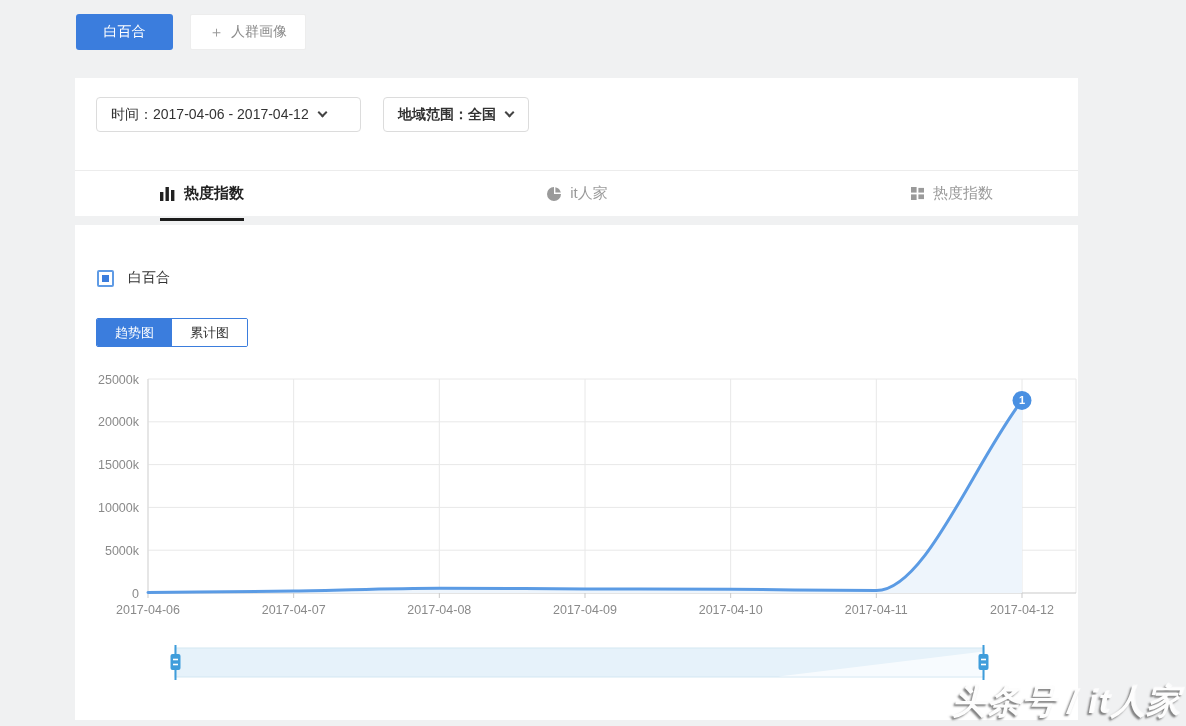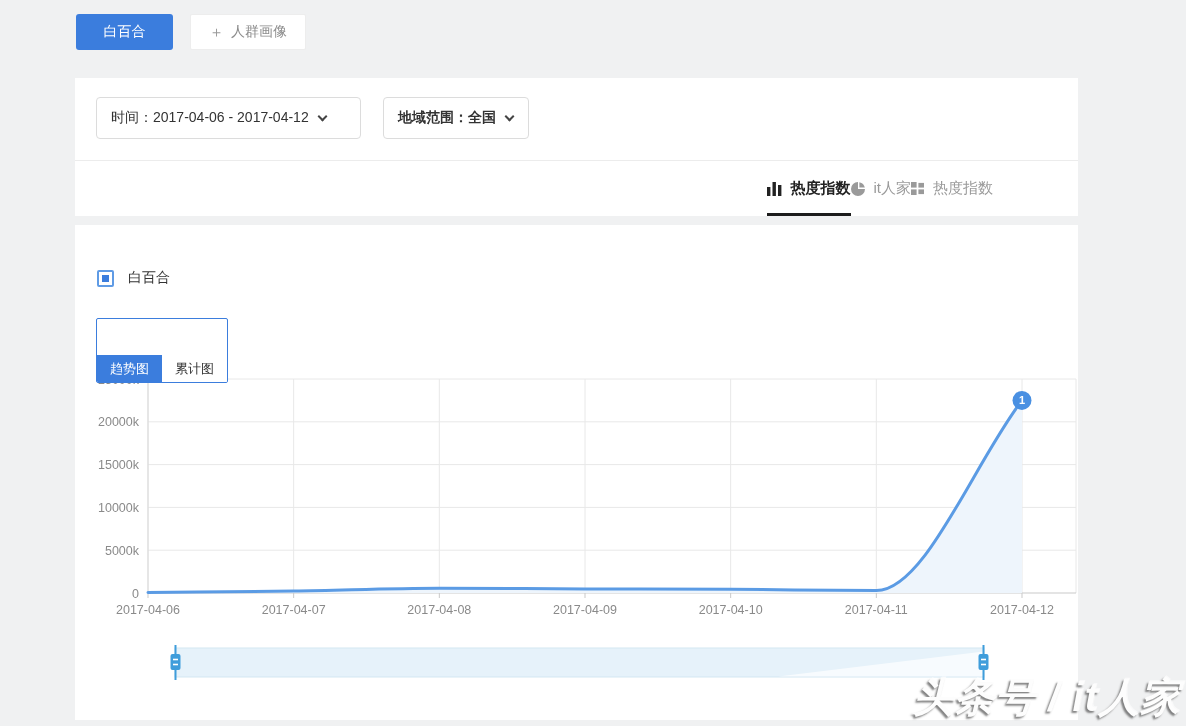--- a/index.html
+++ b/index.html
@@ -14,57 +14,57 @@
   .add-btn { position:absolute; left:190px; top:14px; height:36px; padding:0 18px;
     background:#fff; color:#8c8c8c; border:1px solid #ededed; border-radius:2px;
     font-size:14px; font-family:inherit; cursor:pointer; display:flex; align-items:center; gap:7px; }
   .add-btn .plus { font-size:15px; color:#9a9a9a; }
 
   .card { position:absolute; left:75px; width:1003px; background:#fff; }
   .card-top { top:78px; height:138px; }
   .card-chart { top:225px; height:495px; }
 
   
-  .dropdown { position:absolute; top:19px; height:42px; border:1px solid #dcdcdc;
+  .dropdown { position:absolute; top:19px; height:35px; border:1px solid #dcdcdc;
     border-radius:4px; background:#fff; display:flex; align-items:center;
     padding:8px 14px; gap:10px; font-size:14px; color:#333; cursor:pointer; }
   .dd-time { left:21px; width:265px; }
   .dd-region { left:308px; width:146px;font-weight:bold; }
   .chev { width:7px; height:7px; border-right:2px solid #444; border-bottom:2px solid #444;
     transform:rotate(45deg); margin-top:-4px; flex:none; }
 
   
-  .tabs { position:absolute; left:0; bottom:0; width:100%; height:56px;
-    border-top:1px solid #ececec; display:flex; justify-content:flex-end;
+  .tabs { position:absolute; left:0; bottom:0; width:100%; height:46px;
+    border-top:1px solid #ececec; display:flex; justify-content:space-between;
     align-items:center; padding:12px 85px; }
   .tab { position:relative; display:flex; align-items:center; gap:9px; height:55px;
     font-size:15px; color:#9a9a9a; cursor:pointer; }
   .tab .ticon { fill:#9a9a9a; }
   .tab.active { color:#222; font-weight:bold; }
   .tab.active .ticon { fill:#222; }
   .tab.active::after { content:""; position:absolute; left:0; right:0; bottom:0;
     height:3px; background:#1c1c1c; }
 
   
   .legend { position:absolute; left:22px; top:44px; display:flex; align-items:center; gap:14px; }
   .cbx { width:17px; height:17px; border:2px solid #5f9be5; border-radius:2px;
     background:#fff; display:flex; align-items:center; justify-content:center; cursor:pointer; }
   .cbx-in { width:7px; height:7px; background:#3b7ddd; }
   .legend-label { font-size:14px; color:#333; }
 
   .toggle { position:absolute; left:21px; top:93px; display:flex;
     border:1px solid #3b7ddd; border-radius:2px; overflow:hidden; }
-  .tg { width:65px; height:27px; background:#fff; color:#333; border:none;
-    font-size:13px; font-family:Liberation Mono, monospace; cursor:pointer;margin-top:36px; }
+  .tg { width:75px; height:27px; background:#fff; color:#333; border:none;
+    font-size:13px; font-family:Liberation Mono, monospace; cursor:pointer; }
   .tg.active { background:#3b7ddd; color:#fff; }
 
   #chart-svg { position:absolute; left:0; top:0; }
   #chart-svg text { font-family:"Liberation Sans","DejaVu Sans",sans-serif; }
 
-  .watermark { position:absolute; right:5px; bottom:1px; font-size:40px; font-weight:bold;
+  .watermark { position:absolute; right:5px; bottom:1px; font-size:34px; font-weight:bold;
     font-style:italic; color:#fdfdfd; letter-spacing:1px;
     text-shadow:-2px 2px 2px rgba(90,90,90,0.75), 1px -1px 0 rgba(255,255,255,0.6);margin-left:29px; }
 </style>
 </head>
 <body>
 
 <div class="page">
 
   <button class="kw-btn">白百合</button>
   <button class="add-btn">

